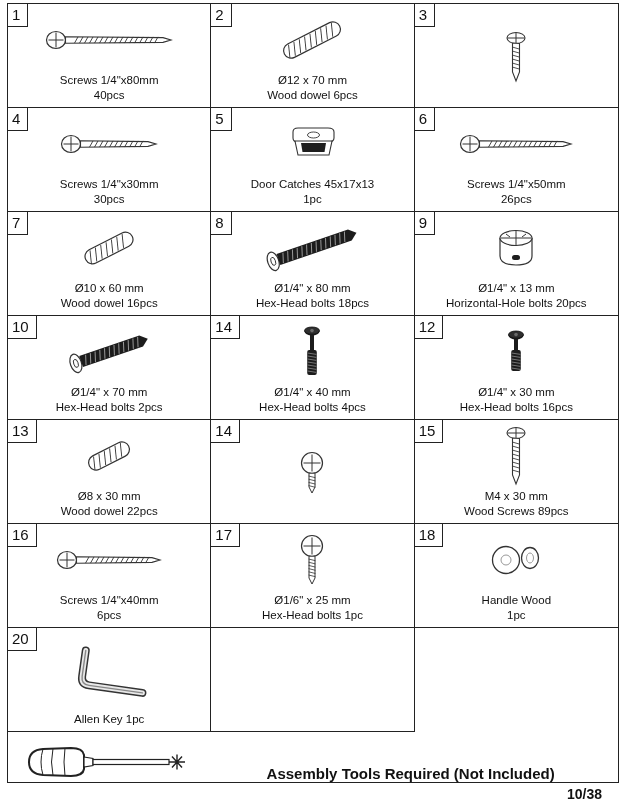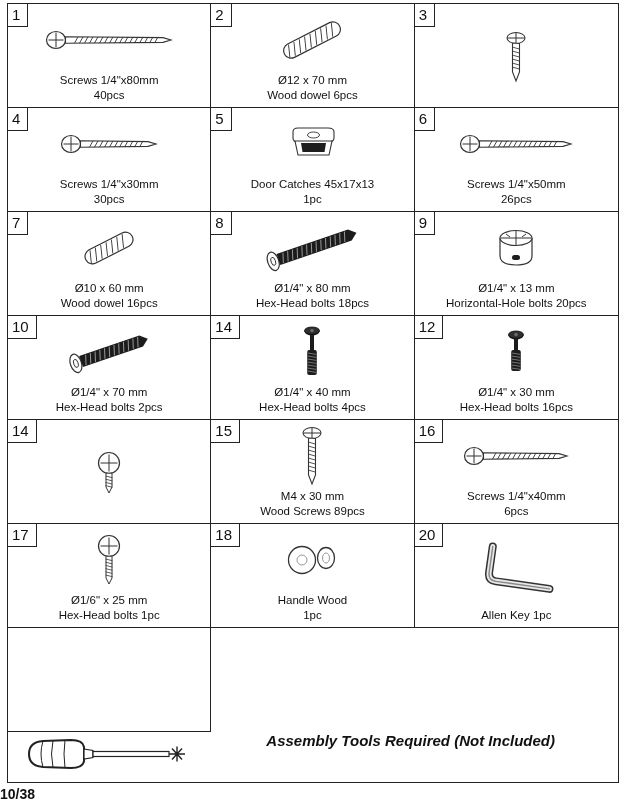--- a/index.html
+++ b/index.html
@@ -39,29 +39,28 @@
     padding: 3px 7px 4px 4px;
     min-width: 16px;
     background: #fff;
     z-index: 2;
   }
   .icon { flex: 1; display: flex; align-items: center; justify-content: center; padding-top: 3px; }
   .icon svg { display: block; }
   .cap { text-align: center; font-size: 11.5px; line-height: 1.3; padding-bottom: 4px; }
   .cap1, .cap2 { display: block; white-space: nowrap; }
   .tools-row {
-    display: flex; align-items: flex-start;
+    display: flex; align-items: flex-end;
     height: 50px;
     background: #fff;
-    font-style: italic;
   }
   .tools-icon { width: 33%; display: flex; justify-content: center; align-items: center; }
   .tools-label { flex: 1; text-align: center; font-weight: bold; font-size: 15px; padding-right: 6px; }
   .footer {
-    text-align: left;
+    text-align: right;
     font-weight: bold;
     font-size: 14px;
     padding: 3px 24px 0 0;
   }
 </style>
 </head>
 <body>
 
 <div class="sheet">
   <div class="grid">
@@ -353,20 +352,40 @@
             <line x1="5.6" y1="35" x2="14.4" y2="36.4" stroke="#8a8a8a" stroke-width="0.8"></line>
             <line x1="5.6" y1="38" x2="14.4" y2="39.4" stroke="#8a8a8a" stroke-width="0.8"></line>
           </svg>
         </span>
     <span class="cap">
       <span class="cap1">Ø1/4" x 30 mm</span>
       <span class="cap2">Hex-Head bolts 16pcs</span>
     </span>
   </div>
 
+  <div class="cell">
+    <span class="num">13</span>
+    <span class="icon">
+          <svg width="80" height="54" viewBox="0 0 80 54">
+            <g transform="rotate(-27 40 27)">
+              <rect x="18" y="19.5" width="44" height="15" rx="7.5" fill="#fff" stroke="#333" stroke-width="1.2"></rect>
+              <line x1="26" y1="20.5" x2="21" y2="33.5" stroke="#333" stroke-width="0.9"></line>
+              <line x1="32" y1="20.5" x2="27" y2="33.5" stroke="#333" stroke-width="0.9"></line>
+              <line x1="38" y1="20.5" x2="33" y2="33.5" stroke="#333" stroke-width="0.9"></line>
+              <line x1="44" y1="20.5" x2="39" y2="33.5" stroke="#333" stroke-width="0.9"></line>
+              <line x1="50" y1="20.5" x2="45" y2="33.5" stroke="#333" stroke-width="0.9"></line>
+              <line x1="56" y1="20.5" x2="51" y2="33.5" stroke="#333" stroke-width="0.9"></line>
+            </g>
+          </svg>
+        </span>
+    <span class="cap">
+      <span class="cap1">Ø8 x 30 mm</span>
+      <span class="cap2">Wood dowel 22pcs</span>
+    </span>
+  </div>
 
   <div class="cell">
     <span class="num">14</span>
     <span class="icon">
           <svg width="30" height="45" viewBox="0 0 30 45">
             <circle cx="15" cy="12" r="10.5" fill="#fdfdfd" stroke="#333" stroke-width="1.2"></circle>
             <line x1="15" y1="3.5" x2="15" y2="20.5" stroke="#333" stroke-width="1"></line>
             <line x1="6.5" y1="12" x2="23.5" y2="12" stroke="#333" stroke-width="1"></line>
             <path d="M12 22.2 L12 36 L15 42 L18 36 L18 22.2 Z" fill="#fff" stroke="#333" stroke-width="1"></path>
             <line x1="11.6" y1="25" x2="18.4" y2="26.7" stroke="#333" stroke-width="0.8"></line>

